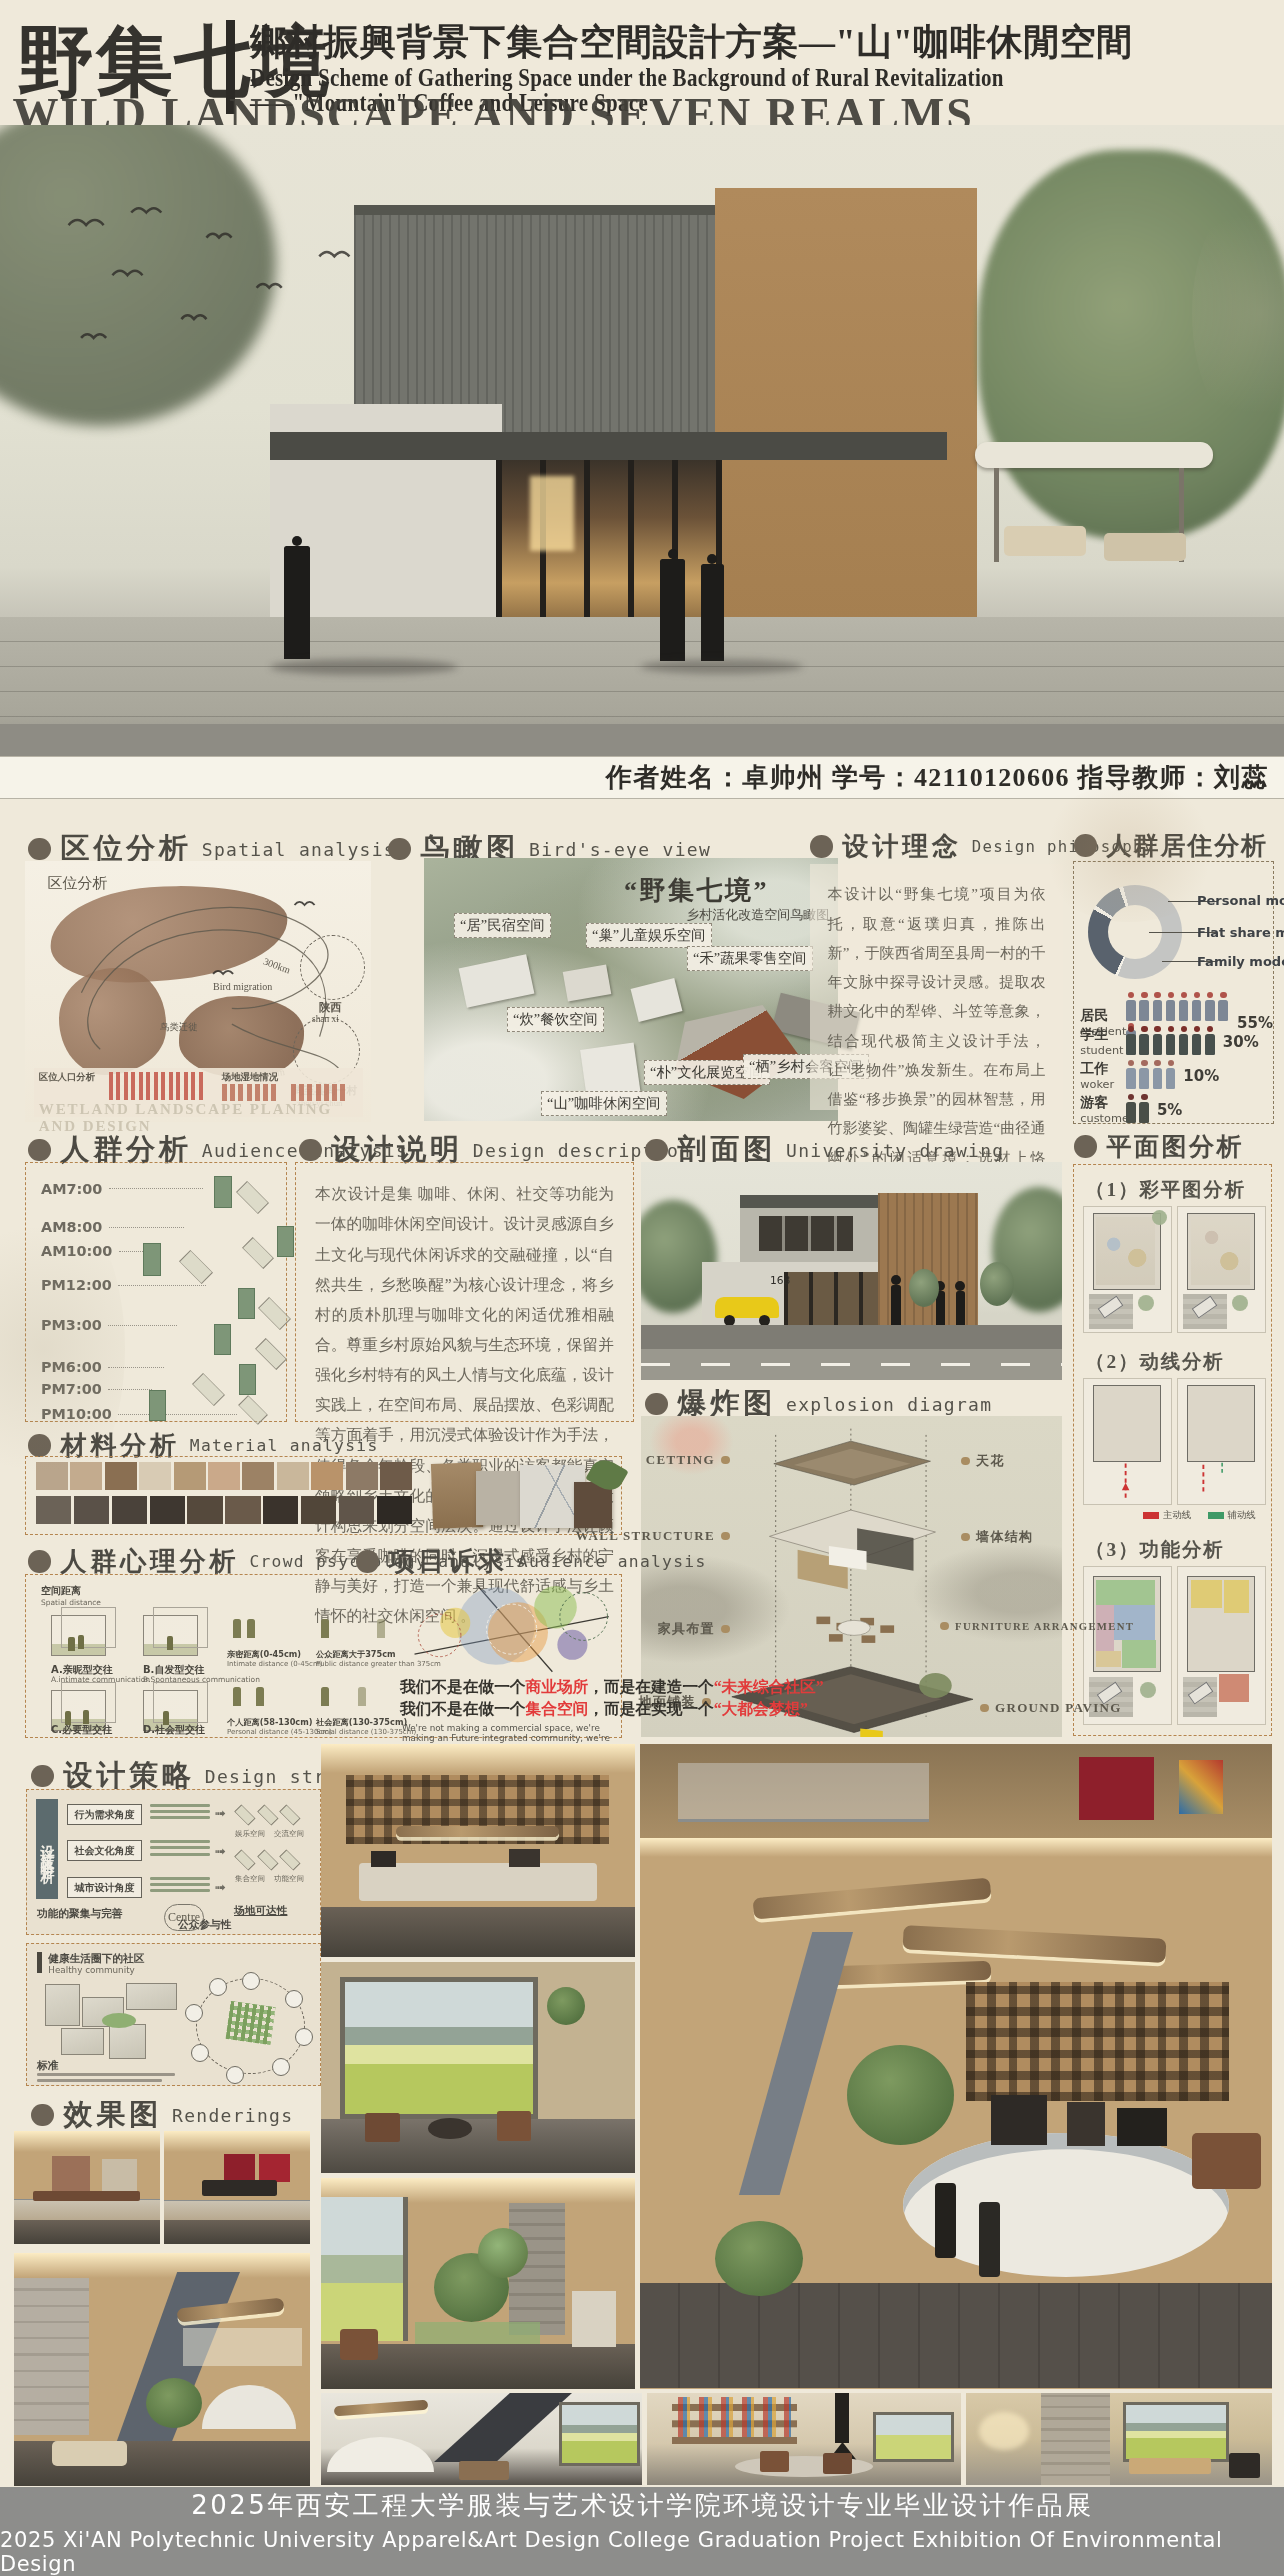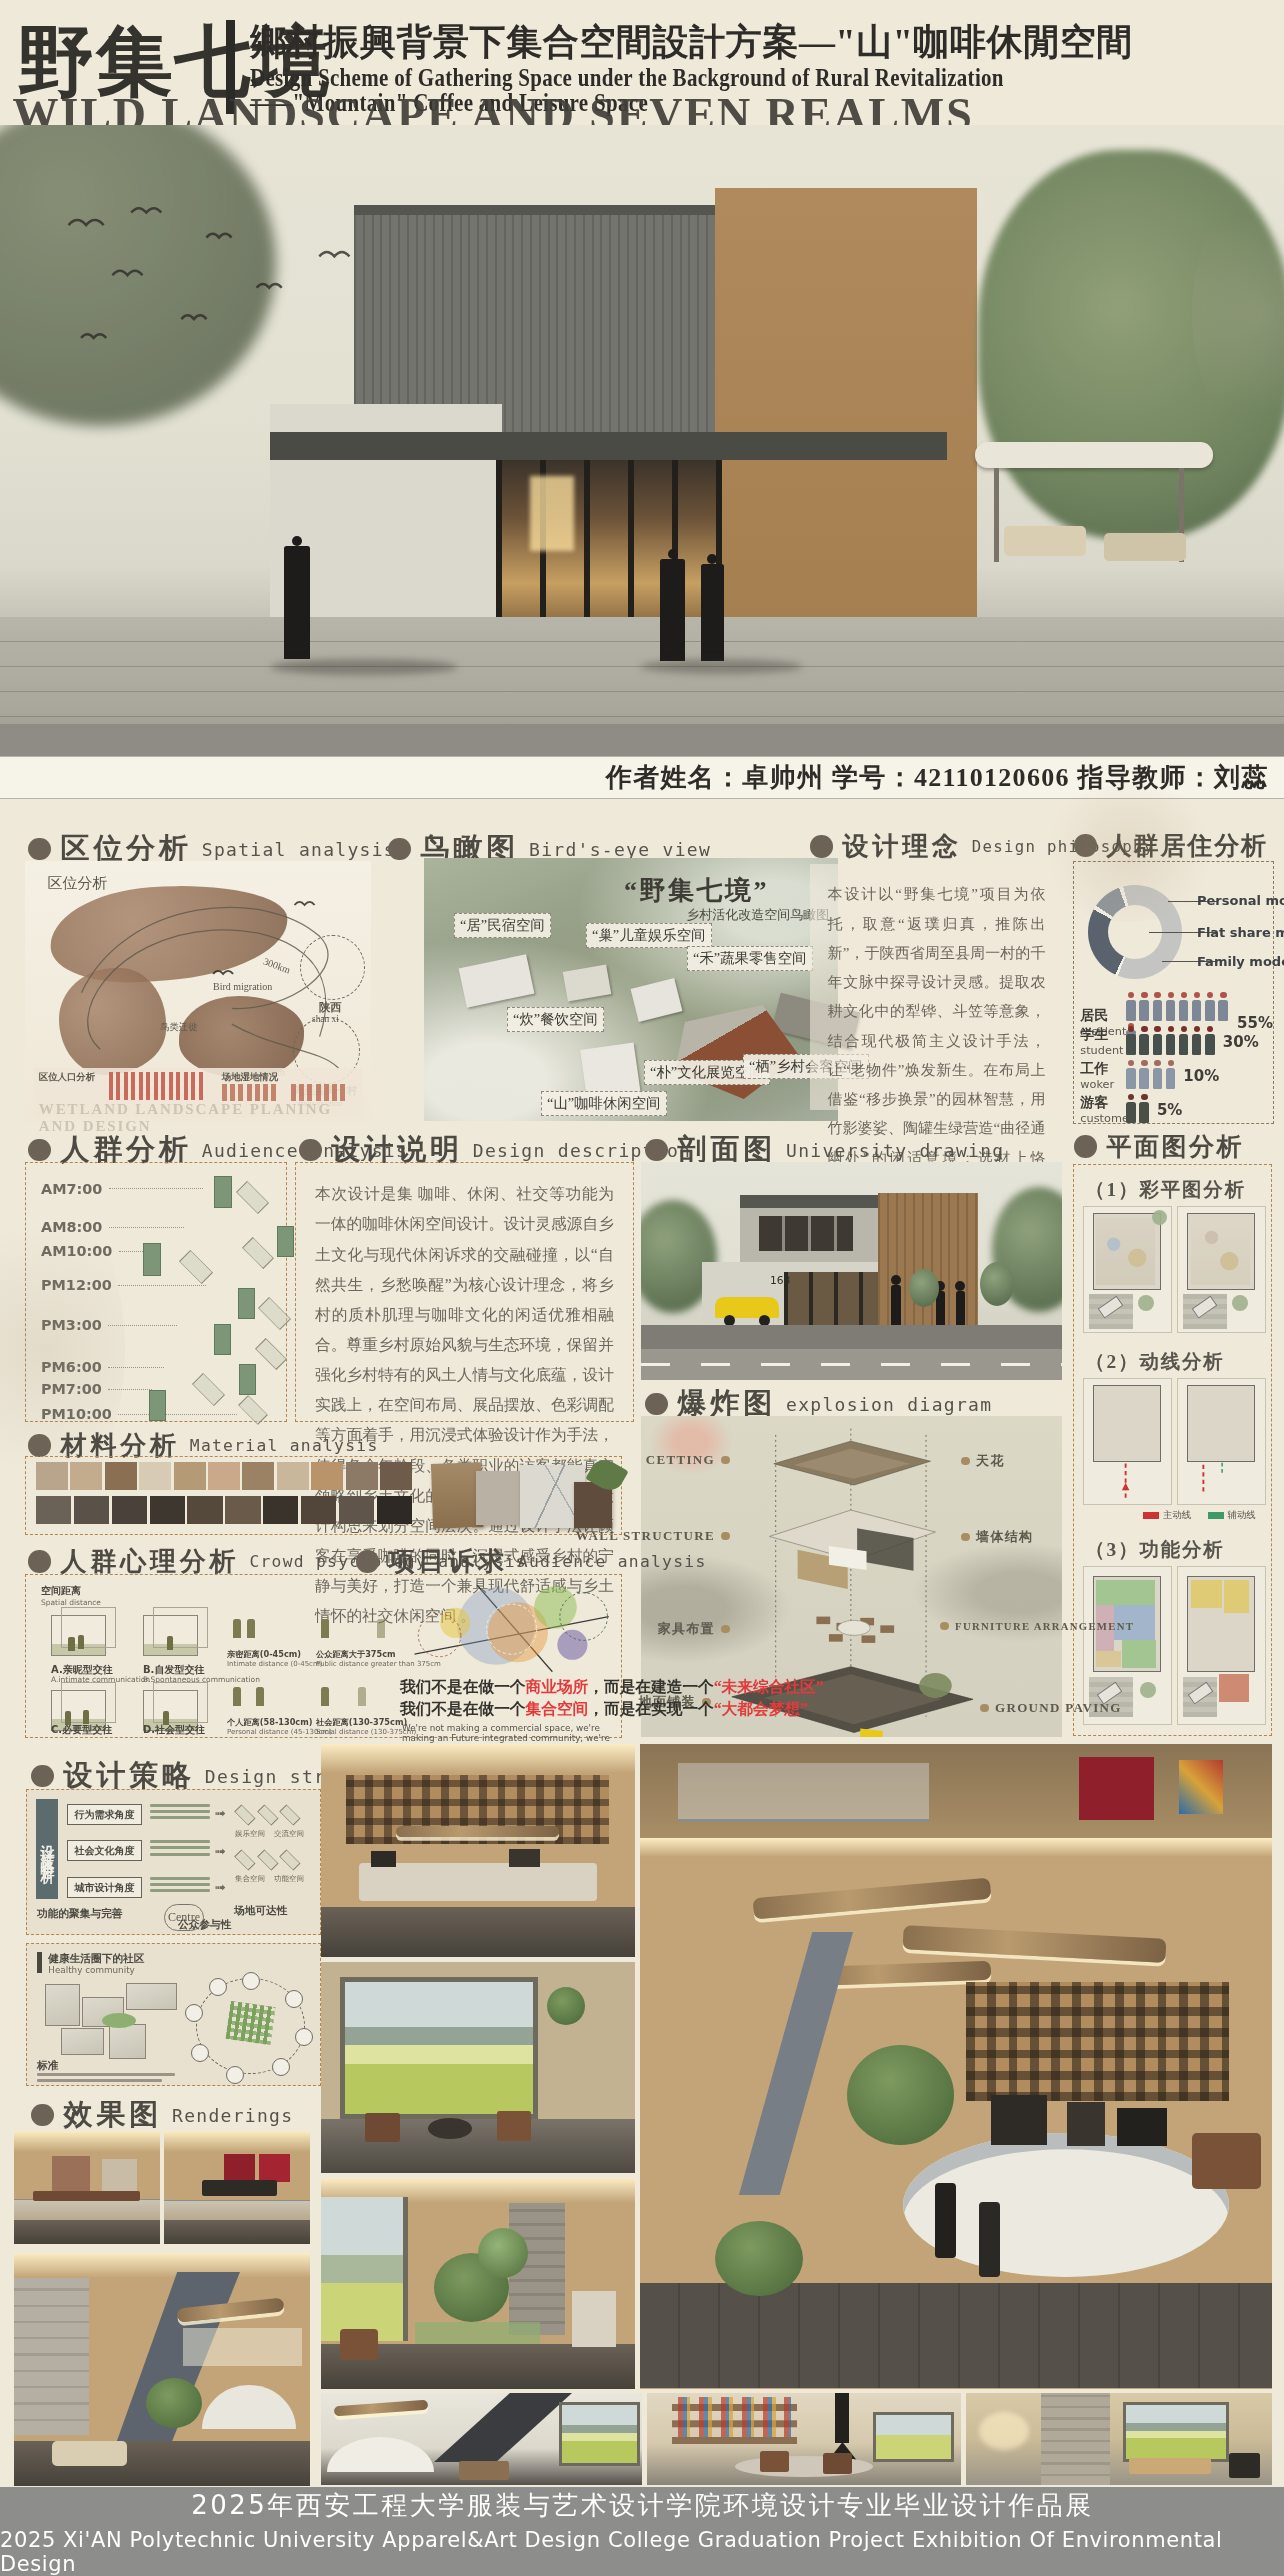--- a/index.html
+++ b/index.html
@@ -700,21 +700,21 @@
     <div class="iso-room" style="left:253px;top:15px;width:17.6px;height:17.6px;"></div>
     <div class="iso-room" style="left:208px;top:60px;width:17.6px;height:17.6px;"></div>
     <div class="iso-room" style="left:231px;top:60px;width:17.6px;height:17.6px;"></div>
     <div class="iso-room" style="left:253px;top:60px;width:17.6px;height:17.6px;"></div>
     <div class="iso-cap" style="left:208px;top:39px;">娱乐空间</div>
     <div class="iso-cap" style="left:247px;top:39px;">交流空间</div>
     <div class="iso-cap" style="left:208px;top:84px;">集合空间</div>
     <div class="iso-cap" style="left:247px;top:84px;">功能空间</div>
     <div class="strat-label" style="left:10px;top:117px;">功能的聚集与完善</div>
     <div class="hub" style="left:100px;top:114px;width:38px;height:25px;border-radius:15px;">Centre</div>
-    <div class="strat-label" style="left:207px;top:114px;">场地可达性</div>
+    <div class="strat-label" style="left:207px;top:114px;text-decoration:underline;">场地可达性</div>
     <div class="strat-label" style="left:151px;top:128px;">公众参与性</div>
   </div>
   <div class="abs dashed" style="left:26px;top:1943px;width:295px;height:143px;box-sizing:border-box;background:rgba(226,216,196,.45);">
     <div class="abs" style="left:10px;top:7.5px;width:5px;height:21.3px;background:#4a473f;"></div>
     <div class="strat-label" style="left:21.3px;top:7.5px;">健康生活圈下的社区</div>
     <div class="abs psy-label-en" style="left:21.3px;top:21.3px;font-size:8.8px;">Healthy community</div>
     <div class="gray-box" style="left:17.6px;top:40px;width:33px;height:40px;"></div>
     <div class="gray-box" style="left:55px;top:53px;width:40px;height:28px;"></div>
     <div class="gray-box" style="left:99px;top:39px;width:49px;height:25px;"></div>
     <div class="gray-box" style="left:34px;top:84px;width:41px;height:25px;"></div>

